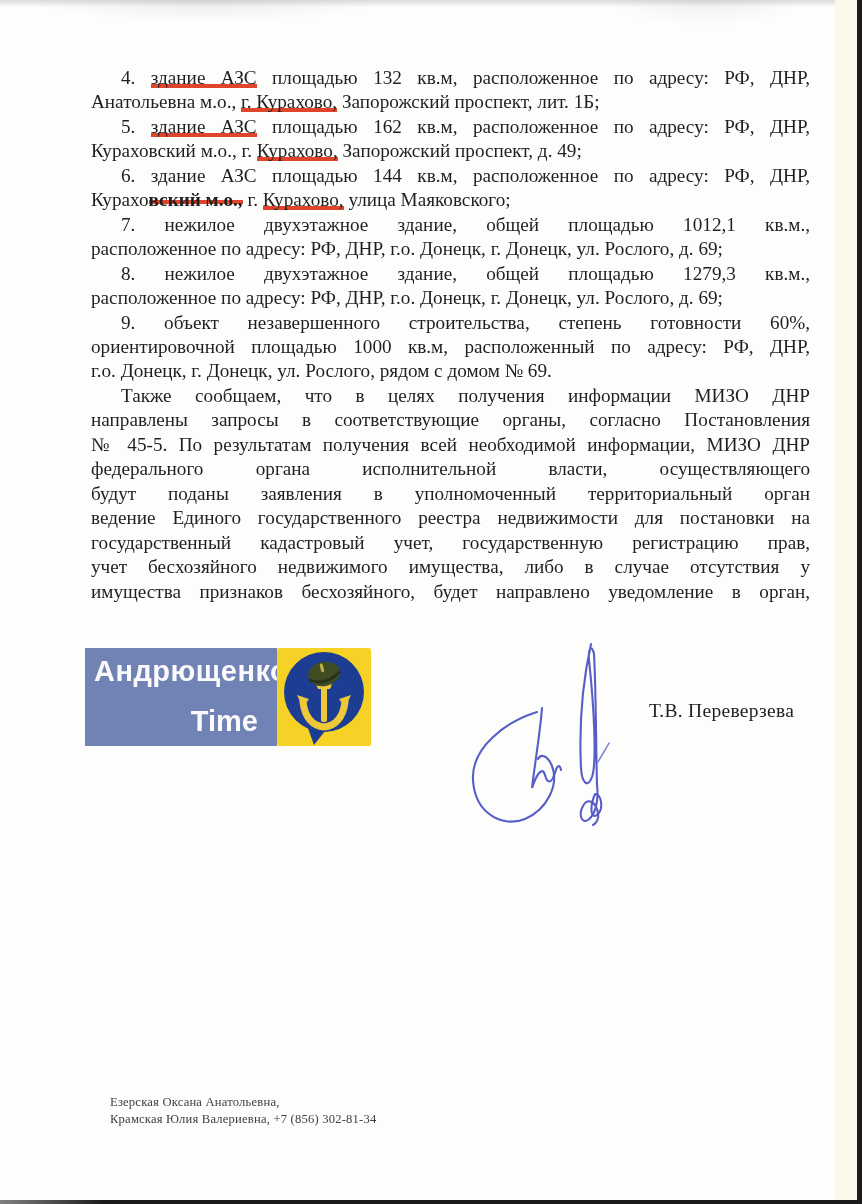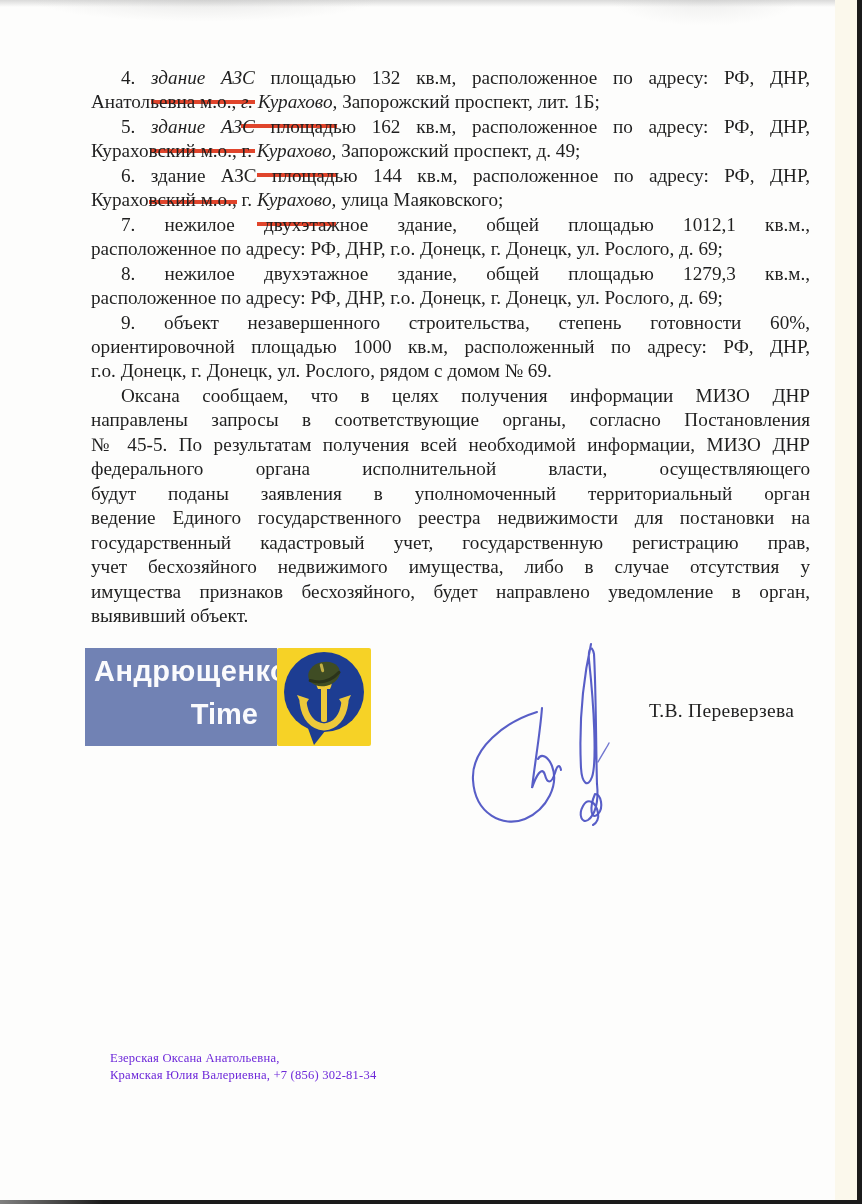--- a/index.html
+++ b/index.html
@@ -52,60 +52,60 @@
   }
   .line{
     font-size:19.2px;line-height:24.45px;
     text-align:justify;text-align-last:justify;
     white-space:normal;
   }
   .line.last{text-align-last:left;}
   .line.indent{text-indent:30px;}
   .mark-u{
     background:linear-gradient(var(--mark_red),var(--mark_red)) no-repeat 0 100%/100% 4px;
-    padding-bottom:16px;
-    font-style:italic;
+    padding-bottom:0;
   }
   .mark-s{
     background:linear-gradient(var(--mark_red),var(--mark_red)) no-repeat 0 66%/100% 4px;
+    font-weight:bold;
   }
   
   .watermark{
     position:absolute;left:85px;top:648px;width:286px;height:98px;
     display:flex;
   }
   .wm-text-panel{
     width:192px;height:98px;background:var(--logo_panel);
     box-sizing:border-box;padding:7px 10px 0 9px;
     font-family:"Liberation Sans","DejaVu Sans",sans-serif;
     color:#fbfbfd;font-weight:bold;
     display:flex;flex-direction:column;
   }
   .wm-line1{font-size:29px;line-height:33px;letter-spacing:.5px;}
-  .wm-line2{font-size:29px;line-height:33px;align-self:flex-end;margin-right:9px;margin-top:10px;}
+  .wm-line2{font-size:29px;line-height:33px;align-self:flex-end;margin-right:9px;margin-top:17px;}
   .wm-emblem{width:94px;height:98px;display:block;}
   .emblem-bg{fill:var(--logo_yellow);}
   .bubble{fill:var(--emblem_blue);}
   .anchor{fill:var(--anchor_yellow);}
   .anchor-arc{fill:none;stroke:var(--anchor_yellow);stroke-width:7;stroke-linecap:round;}
   .helmet{fill:var(--helmet_olive);}
   .helmet-rim{fill:none;stroke:#2a331a;stroke-width:3;stroke-linecap:round;}
   .helmet-mark{fill:#d9c14b;opacity:.85;}
   
   .signature-svg{position:absolute;left:445px;top:622px;width:165px;height:205px;}
   .sig{fill:none;stroke:var(--ink_blue);stroke-width:2.1;stroke-linecap:round;opacity:.95;}
   .sig.thin{stroke-width:1.4;opacity:.8;}
   .sig-name{
     position:absolute;left:649px;top:699px;
     font-size:19.5px;line-height:24px;letter-spacing:.3px;
   }
   
   .footer{
-    position:absolute;left:110px;top:1050px;
-    font-size:12.6px;line-height:16.5px;color:#6d28d9;letter-spacing:.2px;
+    position:absolute;left:110px;top:1094px;
+    font-size:12.6px;line-height:16.5px;color:#404040;letter-spacing:.2px;
   }
 </style>
 </head>
 <body>
 
 <div class="scan-top"></div>
 <div class="scan-top-smudge"></div>
 <div class="scan-top-smudge2"></div>
 <div class="scan-right-cream"></div>
 <div class="scan-right-line"></div>
@@ -118,30 +118,29 @@
     <div class="line last"><span>Кураховский м.о., г. </span><span class="mark-u">Курахово,</span><span> Запорожский проспект, д. 49;</span></div>
     <div class="line indent"><span>6. здание АЗС площадью 144 кв.м, расположенное по адресу: РФ, ДНР,</span></div>
     <div class="line last"><span>Курахо</span><span class="mark-s">вский м.о.,</span><span> г. </span><span class="mark-u">Курахово,</span><span> улица Маяковского;</span></div>
     <div class="line indent"><span>7. нежилое двухэтажное здание, общей площадью 1012,1 кв.м.,</span></div>
     <div class="line last"><span>расположенное по адресу: РФ, ДНР, г.о. Донецк, г. Донецк, ул. Рослого, д. 69;</span></div>
     <div class="line indent"><span>8. нежилое двухэтажное здание, общей площадью 1279,3 кв.м.,</span></div>
     <div class="line last"><span>расположенное по адресу: РФ, ДНР, г.о. Донецк, г. Донецк, ул. Рослого, д. 69;</span></div>
     <div class="line indent"><span>9. объект незавершенного строительства, степень готовности 60%,</span></div>
     <div class="line"><span>ориентировочной площадью 1000 кв.м, расположенный по адресу: РФ, ДНР,</span></div>
     <div class="line last"><span>г.о. Донецк, г. Донецк, ул. Рослого, рядом с домом № 69.</span></div>
-    <div class="line indent"><span>Оксана сообщаем, что в целях получения информации МИЗО ДНР</span></div>
+    <div class="line indent"><span>Также сообщаем, что в целях получения информации МИЗО ДНР</span></div>
     <div class="line"><span>направлены запросы в соответствующие органы, согласно Постановления</span></div>
     <div class="line"><span>№ 45-5. По результатам получения всей необходимой информации, МИЗО ДНР</span></div>
     <div class="line"><span>федерального органа исполнительной власти, осуществляющего</span></div>
     <div class="line"><span>будут поданы заявления в уполномоченный территориальный орган</span></div>
     <div class="line"><span>ведение Единого государственного реестра недвижимости для постановки на</span></div>
     <div class="line"><span>государственный кадастровый учет, государственную регистрацию прав,</span></div>
     <div class="line"><span>учет бесхозяйного недвижимого имущества, либо в случае отсутствия у</span></div>
     <div class="line"><span>имущества признаков бесхозяйного, будет направлено уведомление в орган,</span></div>
-    <div class="line last"><span>выявивший объект.</span></div>
   </div>
 
 <div class="watermark">
   <div class="wm-text-panel">
     <span class="wm-line1">Андрющенко</span>
     <span class="wm-line2">Time</span>
   </div>
   <svg class="wm-emblem" viewBox="0 0 94 98" aria-hidden="true">
     <rect class="emblem-bg" x="0" y="0" width="94" height="98" rx="2"></rect>
     <path class="bubble" d="M28,72 L37,97 L52,78 Z"></path>

